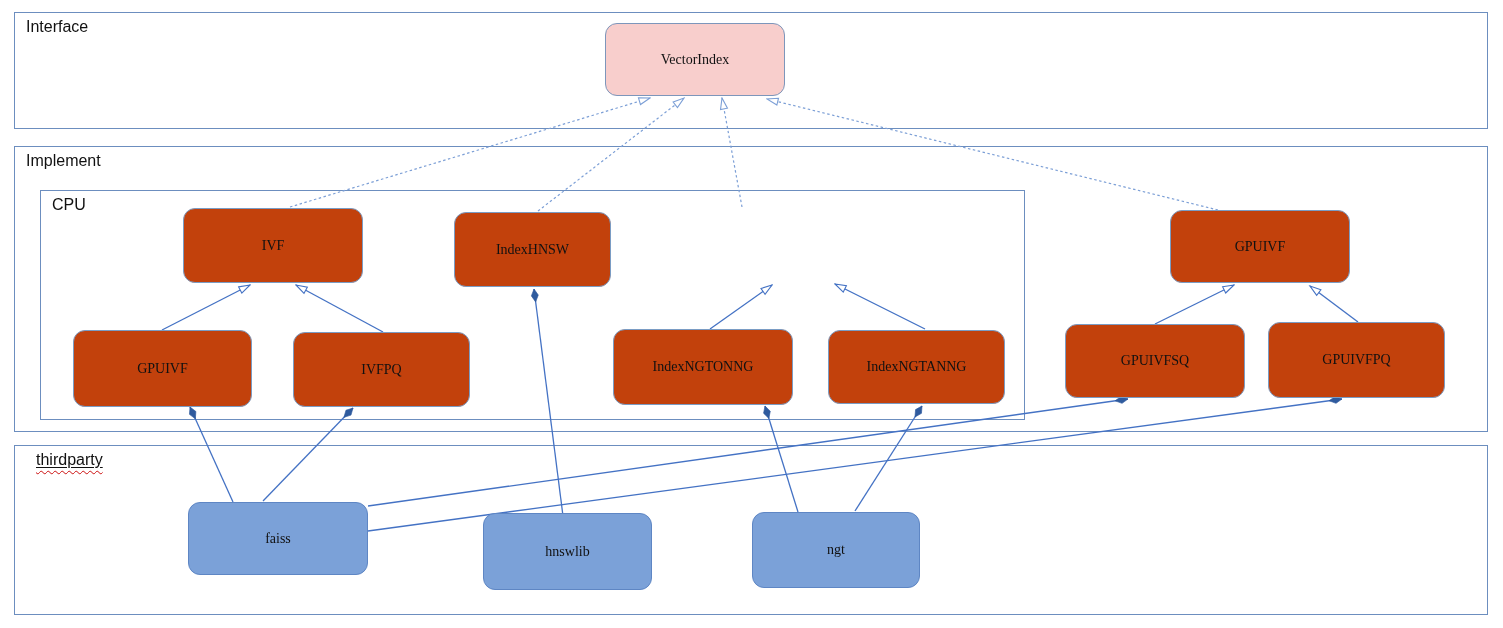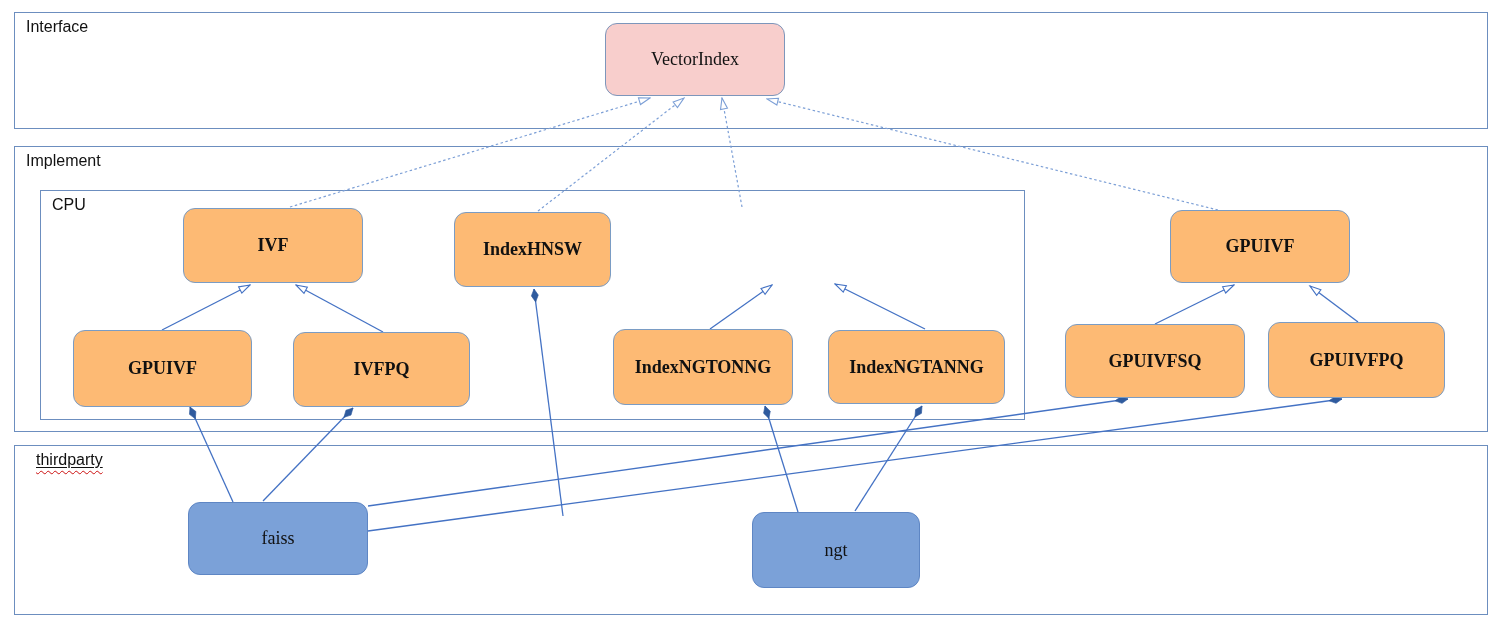--- a/index.html
+++ b/index.html
@@ -7,24 +7,24 @@
     position:relative;width:1503px;height:628px;background:#ffffff;
     font-family:"Liberation Sans",sans-serif;overflow:hidden;border-radius:6px;
   }
   .container{position:absolute;border:1px solid #6c8ebf;background:transparent;}
   .clabel{position:absolute;top:5px;left:11px;font-size:16px;color:#111111;white-space:nowrap;}
   .u-solid{text-decoration:underline;text-decoration-color:#111111;text-underline-offset:2px;margin-left:10px;}
   .u-wavy{text-decoration-line:underline;text-decoration-style:wavy;text-decoration-color:#cc1111;
           text-decoration-thickness:1px;text-underline-offset:5px;}
   .node{
     position:absolute;border-radius:12px;display:flex;align-items:center;justify-content:center;
-    font-family:"Liberation Serif",serif;font-size:18px;color:#111111;z-index:2;box-sizing:border-box;
+    font-family:"Liberation Serif",serif;font-size:14px;color:#111111;z-index:2;box-sizing:border-box;
     white-space:nowrap;
   }
-  .node.green{background:#fdba74;border:1px solid #7a9cc4;font-weight:bold;}
+  .node.green{background:#c2410c;border:1px solid #7a9cc4;}
   .node.blue{background:#7ba1d8;border:1px solid #5e86c4;}
   .node.pink{background:#f8cecc;border:1px solid #7d96bb;}
   svg.edges{position:absolute;left:0;top:0;z-index:1;pointer-events:none;}
   .e-solid{stroke:#4472c4;stroke-width:1.3;fill:none;}
   .e-dash{stroke:#7c9fd6;stroke-width:1.2;fill:none;stroke-dasharray:2.5 2.5;}
 </style>
 </head>
 <body>
 
 <div class="canvas">
@@ -118,18 +118,21 @@
   </div>
 
   <div class="node green" style="left:1268px;top:322px;width:177px;height:76px;">
     <span>GPUIVFPQ</span>
   </div>
 
   <div class="node blue" style="left:188px;top:502px;width:180px;height:73px;">
     <span>faiss</span>
   </div>
 
+  <div class="node blue" style="left:483px;top:513px;width:169px;height:77px;">
+    <span>hnswlib</span>
+  </div>
 
   <div class="node blue" style="left:752px;top:512px;width:168px;height:76px;">
     <span>ngt</span>
   </div>
 
 </div>
 
 </body></html>

